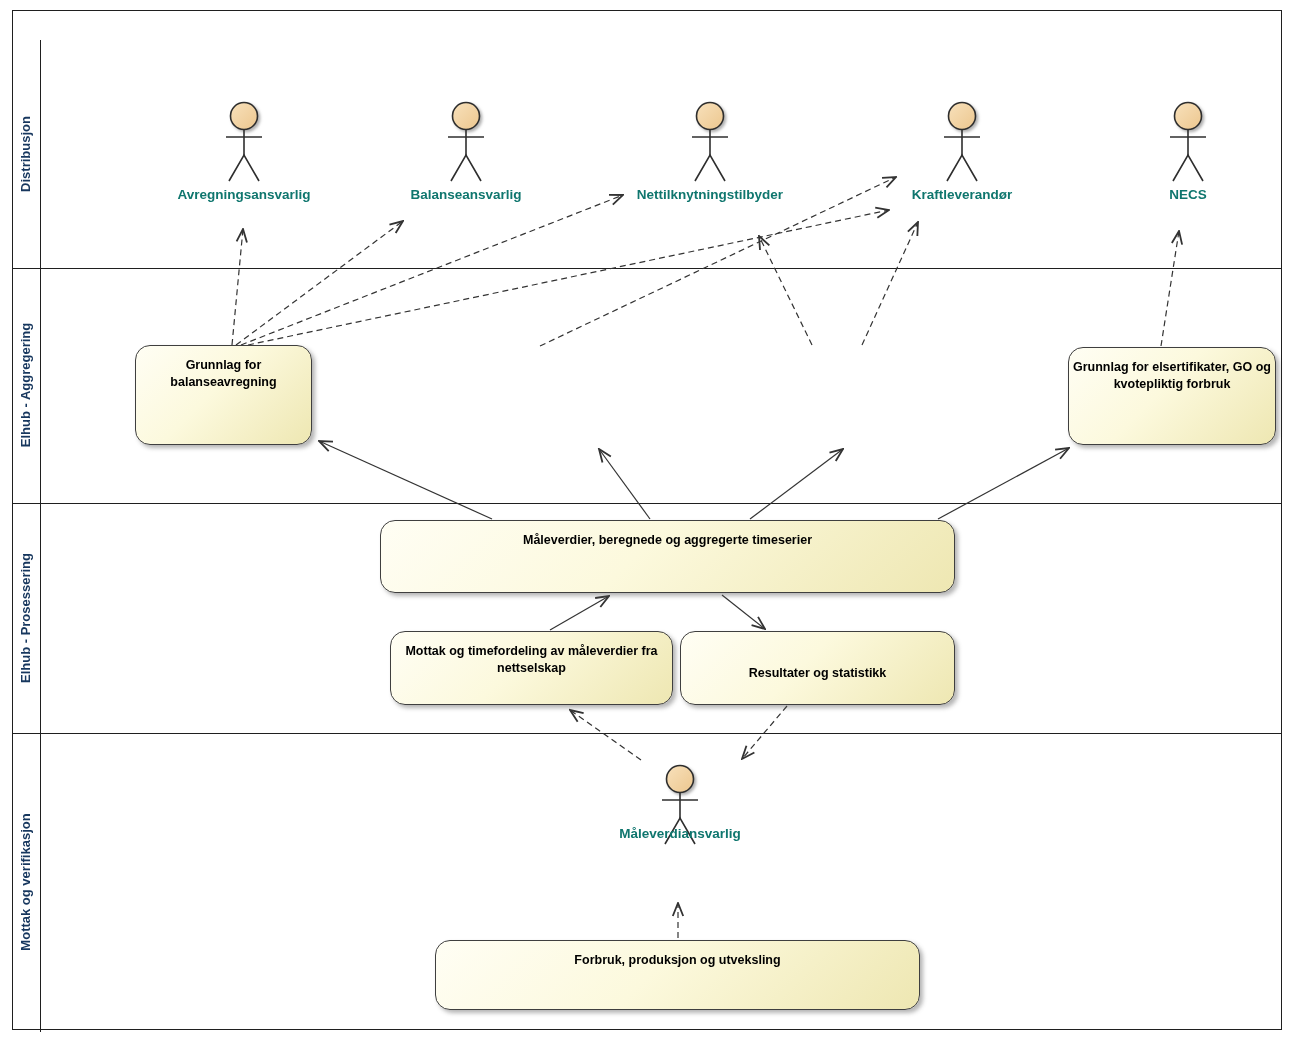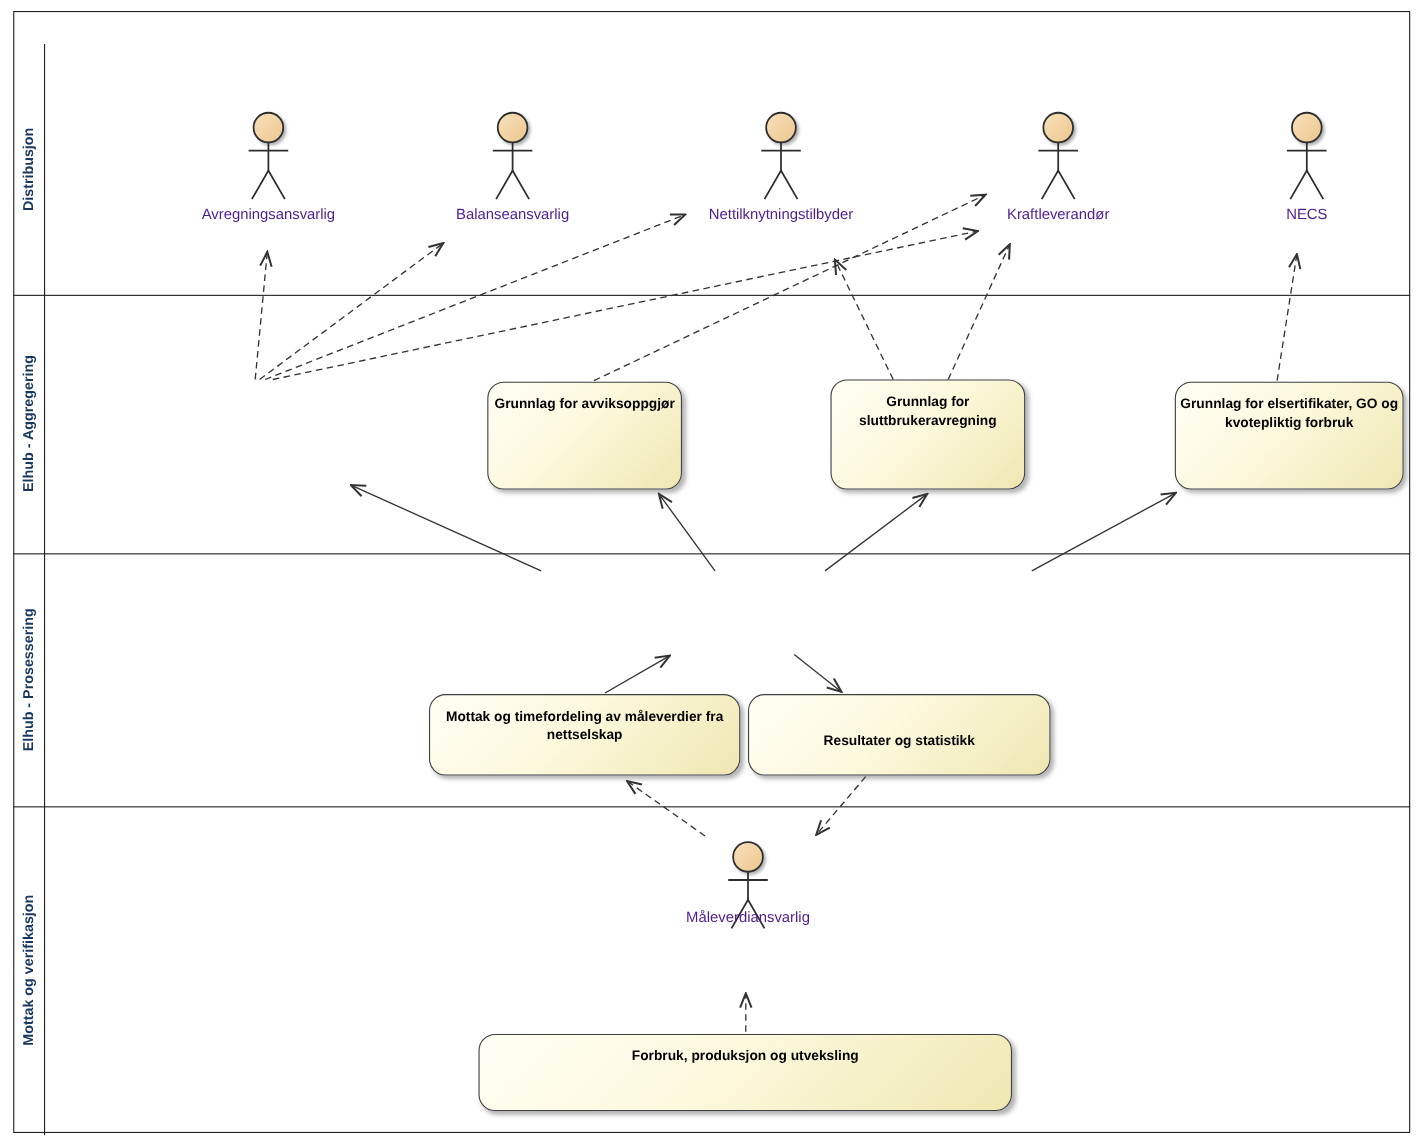--- a/index.html
+++ b/index.html
@@ -20,21 +20,21 @@
               transform:rotate(-90deg);transform-origin:center center;}
   .ucbox{position:absolute;border:1.5px solid #3f3f3f;border-radius:15px;
          background:linear-gradient(135deg,#fffef4 0%,#fcf9dd 45%,#eee7b2 100%);
          box-shadow:3px 3px 4px rgba(90,90,90,.45);
          box-sizing:border-box;display:flex;justify-content:center;
          padding-top:11px;text-align:center;}
   .ucbox .uclabel{font-weight:bold;font-size:12.5px;color:#000;line-height:1.35;}
   .actor{position:absolute;width:64px;}
   .actor svg{display:block;}
   .actor-label{position:absolute;width:220px;text-align:center;
-               font-weight:normal;font-size:13.5px;color:#4c1d95;}
+               font-weight:bold;font-size:13.5px;color:#0f766e;}
   .arrows{position:absolute;left:0;top:0;pointer-events:none;}
   .edge{fill:none;stroke:#333;stroke-width:1.2;}
   .edge.dashed{stroke-dasharray:6 4;}
 </style>
 </head>
 <body>
 
 <div class="canvas">
 
   <div class="frame"></div>
@@ -68,28 +68,28 @@
     <line class="edge dashed" x1="678" y1="938" x2="678" y2="903" marker-end="url(#arr)"></line>
 
     <line class="edge" x1="492" y1="519" x2="319" y2="441" marker-end="url(#arr)"></line>
     <line class="edge" x1="650" y1="519" x2="599" y2="449" marker-end="url(#arr)"></line>
     <line class="edge" x1="750" y1="519" x2="843" y2="449" marker-end="url(#arr)"></line>
     <line class="edge" x1="938" y1="519" x2="1069" y2="448" marker-end="url(#arr)"></line>
     <line class="edge" x1="550" y1="630" x2="609" y2="596" marker-end="url(#arr)"></line>
     <line class="edge" x1="722" y1="595" x2="765" y2="629" marker-end="url(#arr)"></line>
   </svg>
 
-  <div class="ucbox" style="left:443px;top:347px;width:177px;height:98px;padding-left:4px;padding-right:4px;">
-    <span class="uclabel">Grunnlag for avviksoppgjør</span>
-  </div>
-  <div class="ucbox" style="left:755px;top:345px;width:177px;height:100px;">
-    <span class="uclabel">Grunnlag for sluttbrukeravregning</span>
+  <div class="ucbox" style="left:135px;top:345px;width:177px;height:100px;">
+    <span class="uclabel">Grunnlag for balanseavregning</span>
   </div>
   <div class="ucbox" style="left:1068px;top:347px;width:208px;height:98px;padding-left:2px;padding-right:2px;">
     <span class="uclabel">Grunnlag for elsertifikater, GO og kvotepliktig forbruk</span>
+  </div>
+  <div class="ucbox" style="left:380px;top:520px;width:575px;height:73px;">
+    <span class="uclabel">Måleverdier, beregnede og aggregerte timeserier</span>
   </div>
   <div class="ucbox" style="left:390px;top:631px;width:283px;height:74px;">
     <span class="uclabel">Mottak og timefordeling av måleverdier fra nettselskap</span>
   </div>
   <div class="ucbox" style="left:680px;top:631px;width:275px;height:74px;align-items:center;">
     <span class="uclabel">Resultater og statistikk</span>
   </div>
   <div class="ucbox" style="left:435px;top:940px;width:485px;height:70px;justify-content:center;">
     <span class="uclabel">Forbruk, produksjon og utveksling</span>
   </div>

